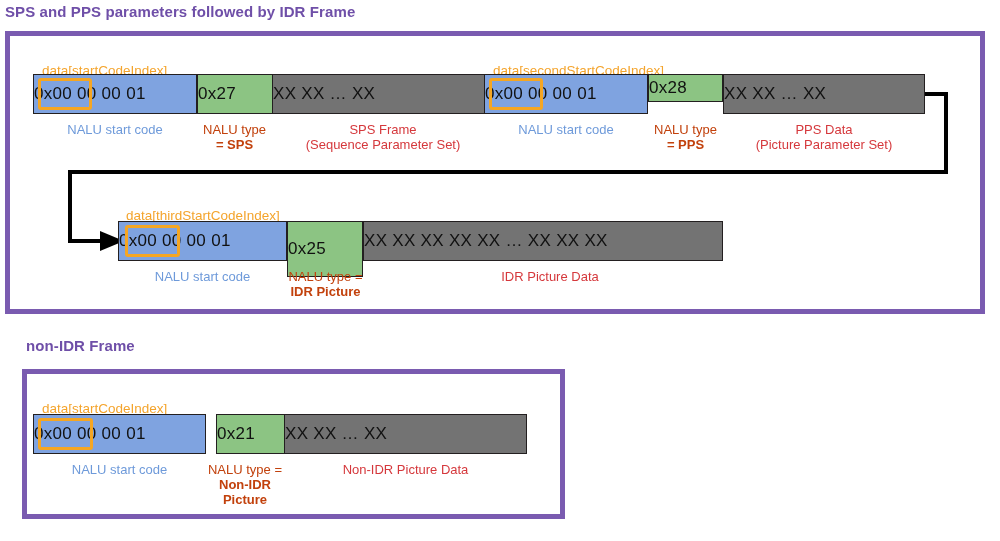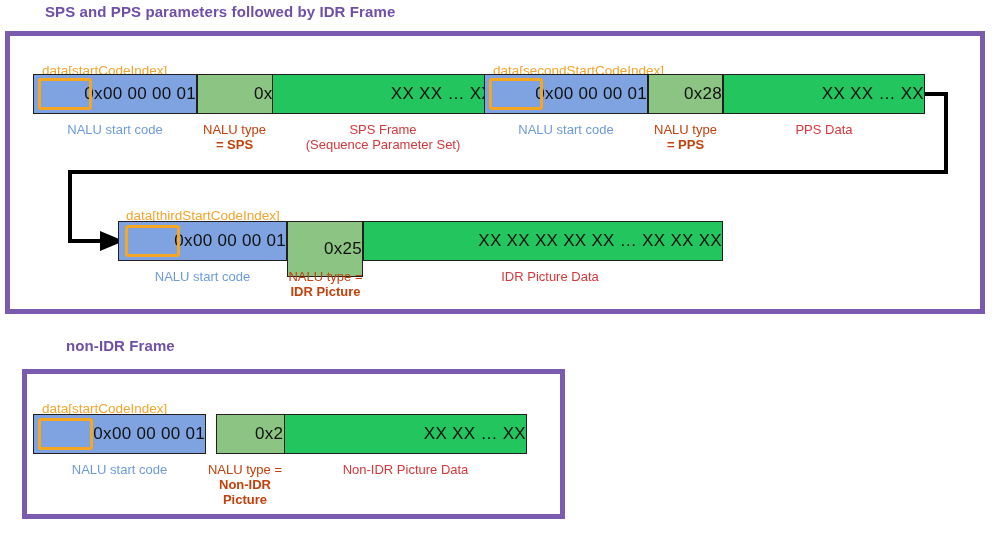--- a/index.html
+++ b/index.html
@@ -7,42 +7,41 @@
     width:1000px;height:541px;background:#ffffff;position:relative;
     font-family:"Liberation Sans","DejaVu Sans",sans-serif;
     -webkit-font-smoothing:antialiased;
   }
   .abs{position:absolute;}
 
   
   .section-title{
     font-size:15px;font-weight:bold;color:#6f4fa8;letter-spacing:.1px;
     white-space:nowrap;
-    margin-left:40px;
   }
 
   
   .panel{
     border:5px solid #7a5bb0;background:#ffffff;box-sizing:border-box;
   }
 
   
   .index-label{
     font-size:13.5px;color:#f4a42c;white-space:nowrap;margin-top:11px;
   }
 
   
   .blk{
     box-sizing:border-box;border:1.6px solid #231f20;
-    display:flex;align-items:center;justify-content:flex-end;
+    display:flex;align-items:center;justify-content:flex-start;
     font-size:17px;color:#111;white-space:nowrap;letter-spacing:.3px;
   }
   .blk.blue{background:#7fa3e0;}
   .blk.green{background:#8cc483;}
-  .blk.red{background:#22c55e;}
+  .blk.red{background:#737373;}
 
   
   .hl{
     box-sizing:border-box;border:3.4px solid #f5a623;border-radius:3px;
     pointer-events:none;
   }
 
   
   .cap{
     font-size:13px;line-height:15px;text-align:center;white-space:nowrap;
@@ -76,21 +75,21 @@
 
 <div class="abs blk red" style="left:272px;top:74px;width:222px;height:40px;">
   <span>XX  XX  …  XX</span>
 </div>
 
 <div class="abs blk blue" style="left:484px;top:74px;width:164px;height:40px;">
   <span>0x00  00  00  01</span>
 </div>
 <div class="abs hl" style="left:489px;top:78px;width:54px;height:32px;"></div>
 
-<div class="abs blk green" style="left:648px;top:74px;width:75px;height:40px;">
+<div class="abs blk green" style="left:648px;top:74px;width:75px;height:28px;">
   <span>0x28</span>
 </div>
 
 <div class="abs blk red" style="left:723px;top:74px;width:202px;height:40px;">
   <span>XX  XX  …  XX</span>
 </div>
 
 <div class="abs cap blue" style="left:33px;top:122px;width:164px;">NALU start code</div>
 
 <div class="abs cap green" style="left:189px;top:122px;width:91px;">
@@ -105,20 +104,21 @@
 
 <div class="abs cap blue" style="left:484px;top:122px;width:164px;">NALU start code</div>
 
 <div class="abs cap green" style="left:640px;top:122px;width:91px;">
   <div>NALU type</div>
   <div><b>= PPS</b></div>
 </div>
 
 <div class="abs cap red" style="left:713px;top:122px;width:222px;">
   <div>PPS Data</div>
+  <div>(Picture Parameter Set)</div>
 </div>
 
 <svg class="abs" style="left:0;top:0;width:1000px;height:330px;overflow:visible;">
   <polyline class="conn" points="925,94 946,94 946,172 70,172 70,241 104,241"></polyline>
   <polygon points="100,231 124,241 100,251" fill="#000"></polygon>
 </svg>
 
 <div class="abs index-label" style="left:126px;top:197px;">data[thirdStartCodeIndex]</div>
 
 <div class="abs blk blue" style="left:118px;top:221px;width:169px;height:40px;">

